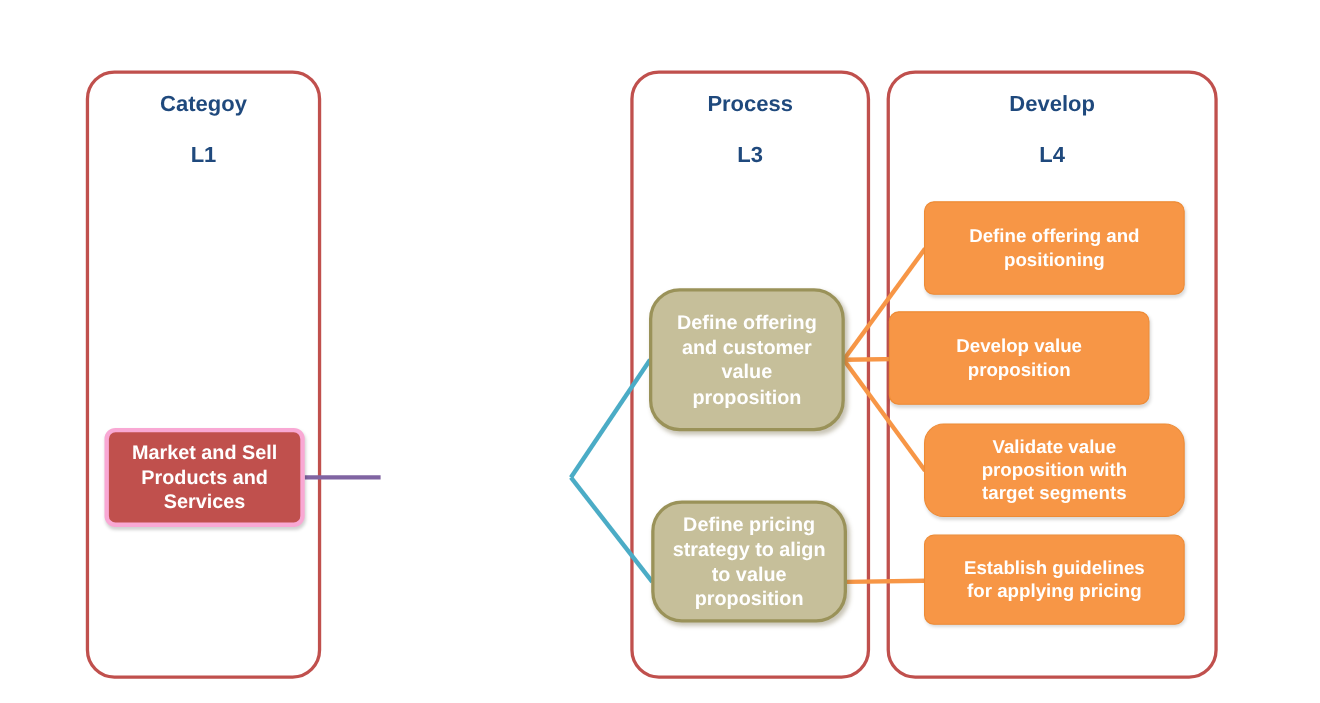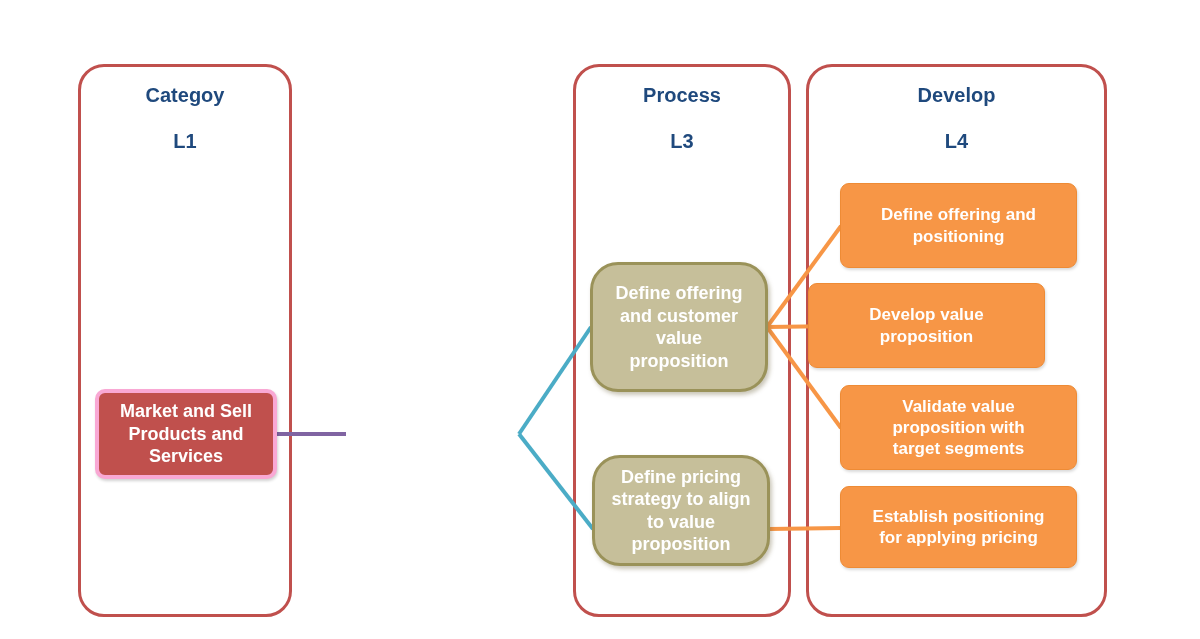--- a/index.html
+++ b/index.html
@@ -68,21 +68,21 @@
     background:#F79646;border:1px solid #EE8B35;border-radius:9px;
     font-size:17px;
     box-shadow:1px 2px 3px rgba(0,0,0,.15);
   }
   #node-l1 {left:95px; top:389px;width:182px;height:90px;}
   #node-l2 {left:345px;top:390px;width:175px;height:88px;}
   #node-l3a{left:590px;top:262px;width:178px;height:130px;}
   #node-l3b{left:592px;top:455px;width:178px;height:111px;}
   #node-l4a{left:840px;top:183px;width:237px;height:85px;}
   #node-l4b{left:808px;top:283px;width:237px;height:85px;}
-  #node-l4c{left:840px;top:385px;width:237px;height:85px;}
+  #node-l4c{left:840px;top:385px;width:237px;height:85px;border-radius:18px;}
   #node-l4d{left:840px;top:486px;width:237px;height:82px;}
 </style>
 </head>
 <body>
 
 <div class="canvas">
 
   <svg class="connectors" width="1200" height="639">
     <line x1="277" y1="434" x2="346" y2="434" stroke="#8064A2" stroke-width="4"></line>
     <line x1="519" y1="434" x2="591" y2="327" stroke="#4BACC6" stroke-width="4"></line>
@@ -124,16 +124,16 @@
   <div class="node node-l4" id="node-l4a">Define offering and
 positioning</div>
 
   <div class="node node-l4" id="node-l4b">Develop value
 proposition</div>
 
   <div class="node node-l4" id="node-l4c">Validate value
 proposition with
 target segments</div>
 
-  <div class="node node-l4" id="node-l4d">Establish positioning
+  <div class="node node-l4" id="node-l4d">Establish guidelines
 for applying pricing</div>
 
 </div>
 
 </body></html>

